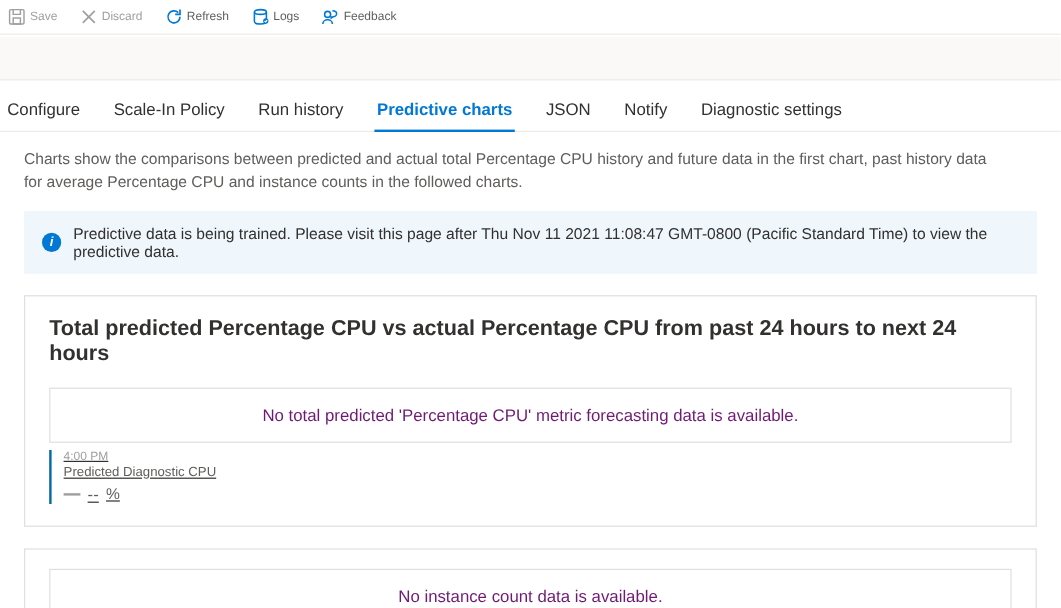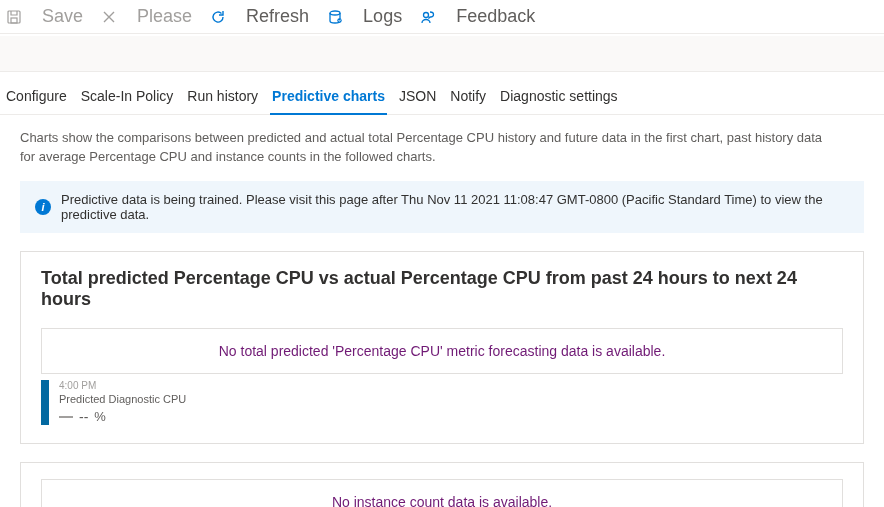--- a/index.html
+++ b/index.html
@@ -11,39 +11,39 @@
     background: #fff;
     width: 884px;
   }
   .command-bar {
     display: flex; align-items: center;
     padding: 6px 6px 6px 6px;
     gap: 18px;
     border-bottom: 1px solid #edebe9;
   }
   .command-bar .cmd {
-    display: inline-flex; align-items: center; gap: 20px;
+    display: inline-flex; align-items: center; gap: 3px;
     color: #605e5c; cursor: pointer;
-    font-size: 18px;
+    font-size: 10px;
   }
   .command-bar .cmd .icon { width:16px; height:16px; display:inline-flex; align-items:center; justify-content:center; color:#605e5c; }
   .command-bar .cmd.disabled { color:#a19f9d; }
   .command-bar .cmd.disabled .icon { color:#a19f9d; }
   .command-bar .cmd.accent .icon { color:#0078d4; }
 
   .strip {
     height: 36px;
     background: #faf9f8;
     border-bottom: 1px solid #edebe9;
     margin-top: 2px;
   }
 
   .tab-row {
     display:flex; align-items:flex-end;
-    gap: 10px;
+    gap: 24px;
     padding: 10px 20px 0 4px;
     border-bottom: 1px solid #edebe9;
   }
   .tab {
     padding: 6px 2px 10px 2px;
     cursor:pointer;
     color:#323130;
     font-size: 14px;
     position:relative;
   }
@@ -97,23 +97,24 @@
   .empty-banner {
     border:1px solid #e1dfdd;
     background:#fff;
     padding: 14px;
     text-align:center;
     color:#701a75;
     font-size:14px;
     margin-bottom: 6px;
   }
   .chart-residual {
-    border-left: 8px solid #0369a1;
+    border-left: 2px solid #0369a1;
     padding-left: 10px;
     margin-top: 2px;
+    text-decoration: underline;
   }
   .chart-residual .tick { font-size:10px; color:#a19f9d; }
   .chart-residual .series-label { font-size:11px; color:#605e5c; margin-top:2px; }
   .chart-residual .val-row { display:flex; align-items:center; gap:6px; margin-top:4px; }
   .chart-residual .dash { width:14px; height:2px; background:#a19f9d; }
   .chart-residual .value-dash { color:#605e5c; font-size:14px; }
   .chart-residual .pct { color:#605e5c; font-size:13px; }
 
   svg { display:block; }
 </style>
@@ -130,21 +131,21 @@
       </svg>
     </span>
     <span>Save</span>
   </div>
   <div class="cmd disabled">
     <span class="icon">
       <svg viewBox="0 0 16 16" width="16" height="16" stroke="currentColor" stroke-width="1.4">
         <path d="M3 3l10 10M13 3L3 13"></path>
       </svg>
     </span>
-    <span>Please</span>
+    <span>Discard</span>
   </div>
   <div class="cmd accent">
     <span class="icon">
       <svg viewBox="0 0 16 16" width="16" height="16" fill="none" stroke="currentColor" stroke-width="1.4">
         <path d="M13 8a5 5 0 1 1-1.5-3.5"></path>
         <path d="M13 2v4h-4"></path>
       </svg>
     </span>
     <span>Refresh</span>
   </div>

